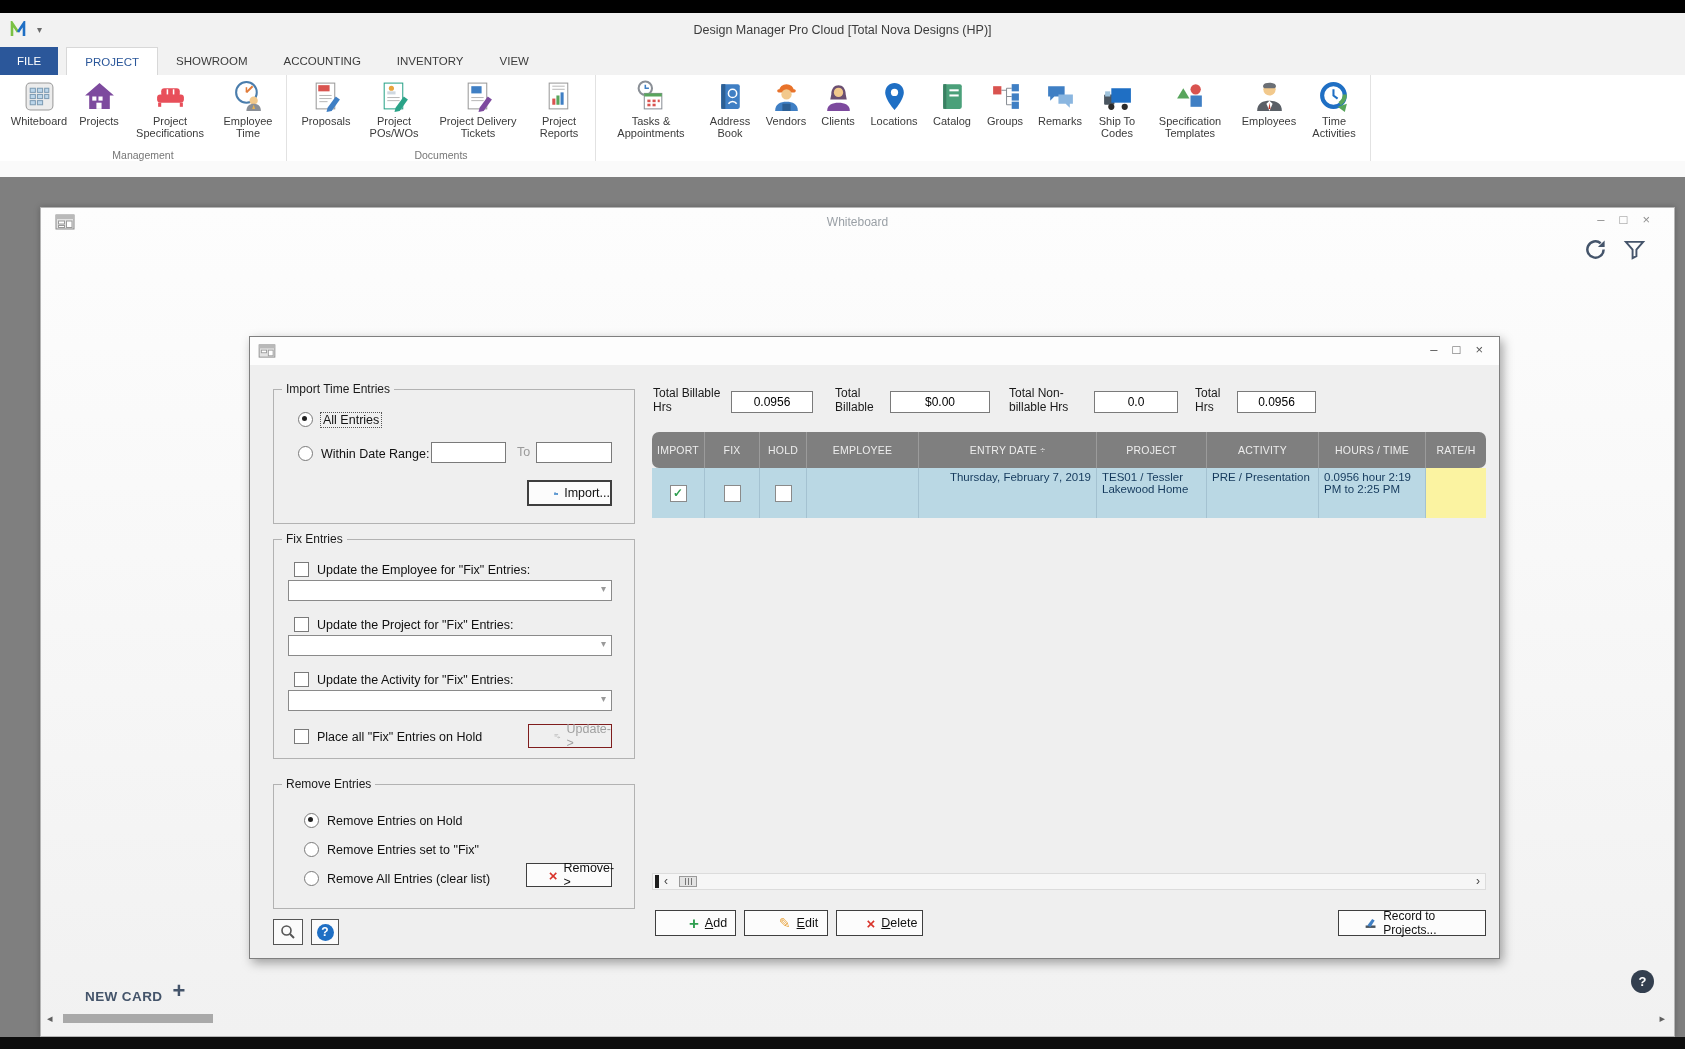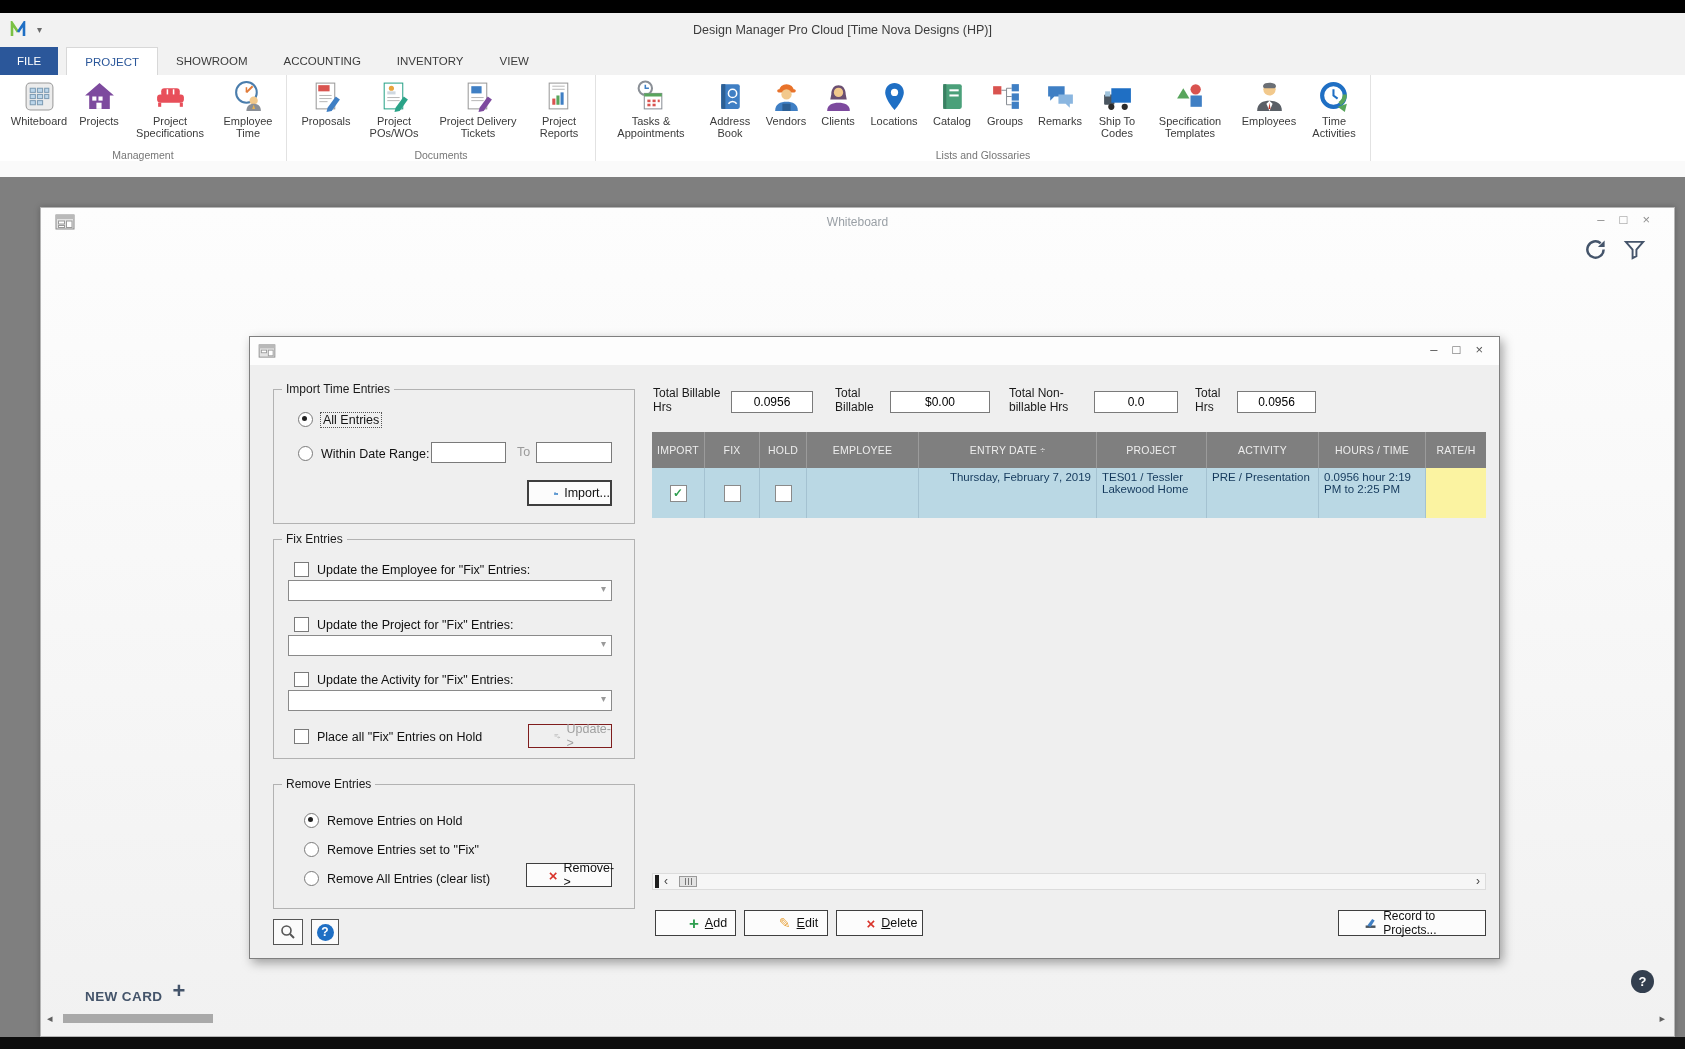--- a/index.html
+++ b/index.html
@@ -64,21 +64,21 @@
   .btn-disabled{color:#a0a0a0;border:1px solid #7f1d1d;background:#efefef;}
   .glyph-plus{color:#2e9e4f;font-weight:bold;font-size:17px;line-height:1;}
   .glyph-pencil{color:#e8a33d;font-size:14px;line-height:1;}
   .glyph-x{color:#d9342b;font-weight:bold;font-size:15px;line-height:1;}
   
   .tlabel{position:absolute;font-size:12px;color:#1a1a1a;line-height:1.18;}
   .tval{position:absolute;height:20px;border:1px solid #7a7a7a;background:#fff;text-align:center;
       font-size:12px;line-height:20px;box-sizing:content-box;}
   
   #tbl{left:402px;top:95px;width:834px;}
-  .thead{display:flex;height:36px;background:#7f7f7f;}
+  .thead{display:flex;height:36px;background:#7f7f7f;border-radius:7px;}
   .th{border-right:1px solid #9b9b9b;color:#ededed;font-size:10.5px;letter-spacing:.2px;display:flex;
       align-items:center;justify-content:center;text-align:center;box-sizing:border-box;}
   .trow{display:flex;height:50px;background:#bad8e4;}
   .td{border-right:1px solid #a4c2d1;font-size:11.5px;color:#14395c;padding:3px 5px;box-sizing:border-box;}
   .c0{width:53px;}.c1{width:55px;}.c2{width:47px;}.c3{width:112px;}.c4{width:178px;}
   .c5{width:110px;}.c6{width:112px;}.c7{width:107px;}.c8{width:60px;border-right:none;}
   .cell-center{display:flex;align-items:center;justify-content:center;}
   .rowcb{width:15px;height:15px;background:#fff;border:1px solid #8a8a8a;display:flex;align-items:center;
       justify-content:center;font-size:12px;font-weight:bold;color:#2e9e4f;}
   .td-rate{background:#fbf3a1;}
@@ -92,21 +92,21 @@
       align-items:center;justify-content:center;box-sizing:border-box;}
   .help-glyph{width:17px;height:17px;border-radius:50%;background:#1f6fc4;color:#fff;font-weight:bold;font-size:12px;
       text-align:center;line-height:17px;}
 </style>
 </head>
 <body>
 
 <div id="top-strip" class="abs"></div>
 
 <div id="titlebar" class="abs">
-  <div id="app-title">Design Manager Pro Cloud [Time Nova Designs (HP)]</div>
+  <div id="app-title">Design Manager Pro Cloud [Total Nova Designs (HP)]</div>
   <div id="logo" class="abs">
     <svg width="20" height="17" viewBox="0 0 20 17">
       <path d="M2 15V2l6 9" stroke="#7ac143" stroke-width="2.6" fill="none"></path>
       <path d="M8 11l6-9v13" stroke="#1f6fc4" stroke-width="2.6" fill="none"></path>
     </svg>
     <span class="caret">▾</span>
   </div>
 </div>
 
 <div id="tabs-row" class="abs">
@@ -343,21 +343,20 @@
     </div>
     <div class="ritem" style="width:58px">
       <svg viewBox="0 0 32 32">
           <circle cx="15" cy="15" r="11" fill="none" stroke="#1f6fc4" stroke-width="4"></circle>
           <path d="M15 9v6l4 3" stroke="#1f6fc4" stroke-width="2" fill="none"></path>
           <path d="M26 14a11 11 0 0 1-5 9" stroke="#58a55c" stroke-width="4" fill="none"></path>
           <path d="M19 26l9-3-2 8Z" fill="#58a55c"></path>
         </svg>
       <span class="rlabel">Time Activities</span>
     </div>
-    <div class="rgroup-label">Lists and Glossaries</div>
   </div>
 
   <div class="rfill"></div>
 </div>
 
 <div id="understrip" class="abs"></div>
 <div id="desktop" class="abs"></div>
 
 <div id="wb" class="abs">
   <svg class="abs" style="left:14px;top:6px" width="20" height="16" viewBox="0 0 20 16">

